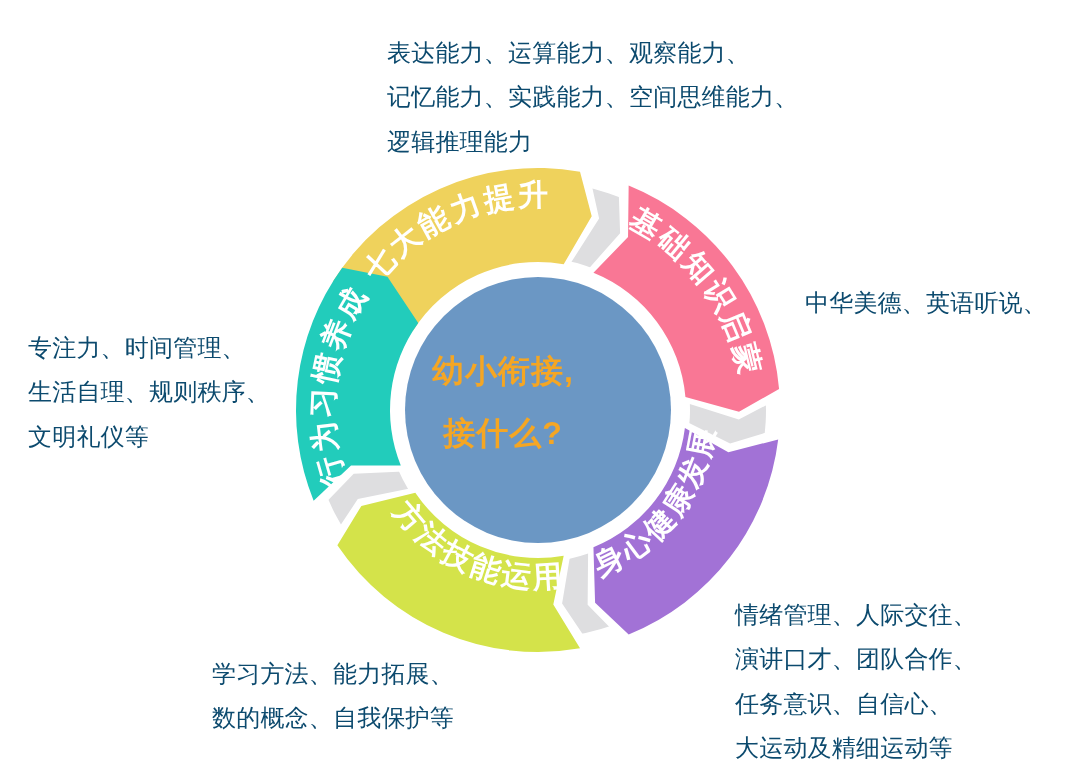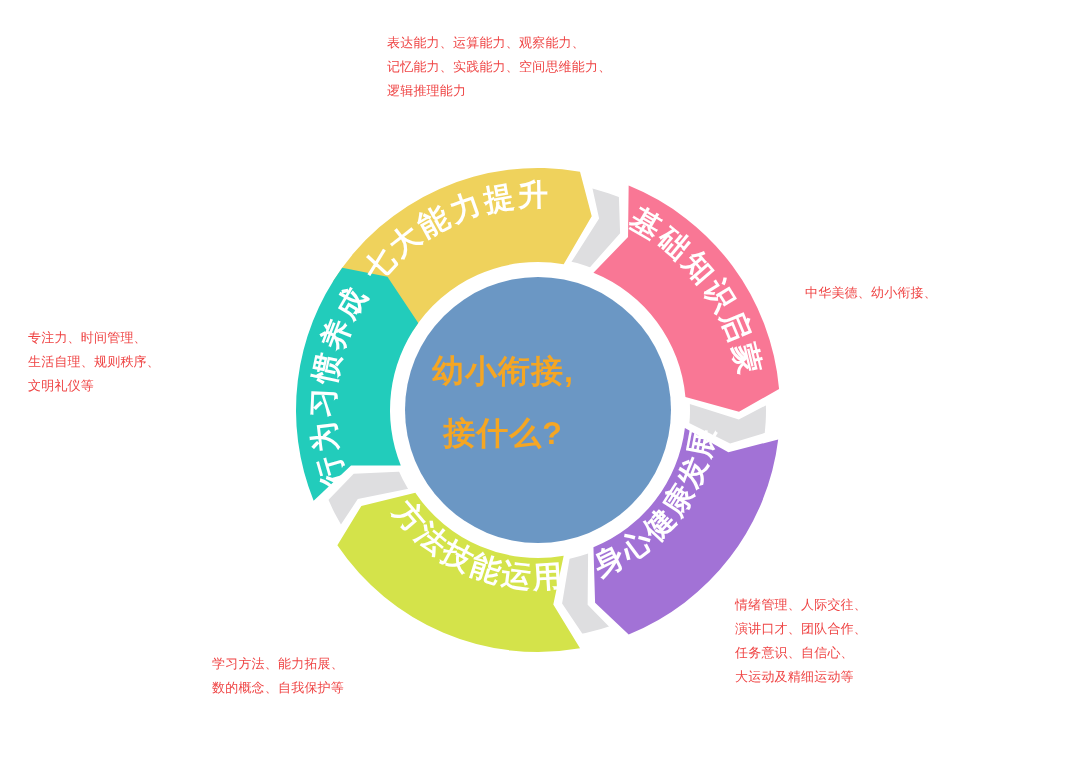--- a/index.html
+++ b/index.html
@@ -18,22 +18,22 @@
   #stage {
     position: absolute;
     left: 0; top: 0;
     width: 1080px;
     height: 765px;
   }
 
   
   .callout {
     position: absolute;
-    color: #ef4444;
-    font-size: 13px;
+    color: #0c4a6e;
+    font-size: 24px;
     line-height: 1.85;
     letter-spacing: 0.2px;
     white-space: nowrap;
     font-family: "Liberation Sans", "DejaVu Sans", sans-serif;
   }
   .callout .line { display: block; }
 
   #callout-top      { left: 387px; top: 31px;  text-align: left; }
   #callout-right    { left: 805px; top: 281px; text-align: left; }
   #callout-botright { left: 735px; top: 585px; text-align: left; margin-top: 8px; }
@@ -180,21 +180,21 @@
     <span class="l2">接什么?</span>
   </div>
 
   <div class="callout" id="callout-top">
       <span class="line">表达能力、运算能力、观察能力、</span>
       <span class="line">记忆能力、实践能力、空间思维能力、</span>
       <span class="line">逻辑推理能力</span>
     </div>
 
   <div class="callout" id="callout-right">
-      <span class="line">中华美德、幼小衔接、</span>
+      <span class="line">中华美德、英语听说、</span>
     </div>
 
   <div class="callout" id="callout-botright">
       <span class="line">情绪管理、人际交往、</span>
       <span class="line">演讲口才、团队合作、</span>
       <span class="line">任务意识、自信心、</span>
       <span class="line">大运动及精细运动等</span>
     </div>
 
   <div class="callout" id="callout-botleft">

